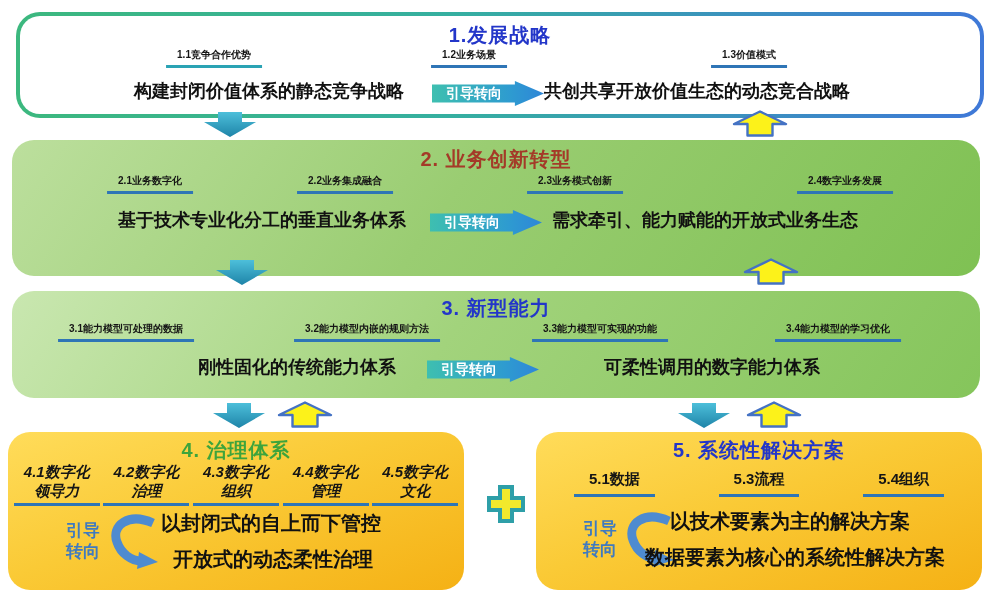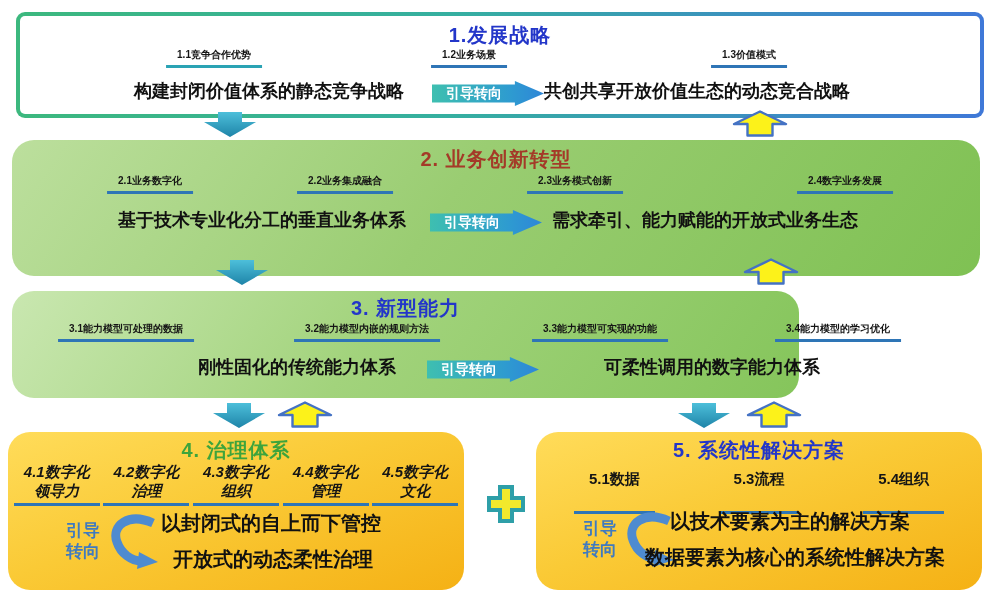--- a/index.html
+++ b/index.html
@@ -3,27 +3,27 @@
 <meta charset="utf-8">
 <style>
   html,body{margin:0;padding:0;background:#ffffff;}
   .stage{
     position:relative;width:993px;height:603px;background:#ffffff;overflow:hidden;
     font-family:"Liberation Sans","DejaVu Sans",sans-serif;color:#141414;
   }
   .box{position:absolute;border-radius:22px;}
   .box1{
     left:16px;top:12px;width:960px;height:98px;
-    border:4px solid transparent;border-radius:9px;
+    border:4px solid transparent;border-radius:24px;
     background:linear-gradient(#fff,#fff) padding-box,
                linear-gradient(90deg,#3CB87E 0%,#35AFA0 45%,#3F78D8 100%) border-box;
   }
   .box2{left:12px;top:140px;width:968px;height:136px;
     background:linear-gradient(125deg,#BCDf9D 0%,#9ACD72 45%,#7FC153 100%);}
-  .box3{left:12px;top:291px;width:787px;height:107px;
+  .box3{left:12px;top:291px;width:968px;height:107px;
     background:linear-gradient(125deg,#C9E7B0 0%,#A2D37C 45%,#85C55B 100%);}
   .box4{left:8px;top:432px;width:456px;height:158px;
     background:linear-gradient(160deg,#FFDC5A 0%,#FACA36 45%,#F5B115 100%);}
   .box5{left:536px;top:432px;width:446px;height:158px;
     background:linear-gradient(160deg,#FFDC5A 0%,#FACA36 45%,#F5B115 100%);}
   .box-title{
     position:absolute;left:0;top:0;width:100%;margin:0;text-align:center;
     font-size:20px;font-weight:bold;letter-spacing:1px;
   }
   .t-blue{color:#2336C9;}
@@ -50,21 +50,21 @@
   .gov-row{left:4px;right:4px;top:30px;font-style:italic;}
   .gov-col{flex:1;text-align:center;}
   .gov-item{
     display:inline-block;font-size:15px;font-weight:bold;line-height:19px;color:#151515;
     border-bottom:3px solid #2E75B6;padding:0 6px 3px;min-width:74px;
   }
   .sol-row{left:6px;right:6px;top:38px;}
   .sol-col{flex:1;text-align:center;}
   .sol-item{
     display:inline-block;font-size:15px;font-weight:bold;color:#151515;
-    border-bottom:3px solid #2E75B6;padding:0 15px 22px;
+    border-bottom:3px solid #2E75B6;padding:0 15px 5px;
   }
   .guide-label{
     font-size:17px;font-weight:bold;color:#3F7AC0;line-height:21px;text-align:center;
   }
   .bottom-text{font-size:20px;font-weight:bold;color:#111;}
   .defs-holder{position:absolute;width:0;height:0;overflow:hidden;}
 </style>
 </head>
 <body>
 

